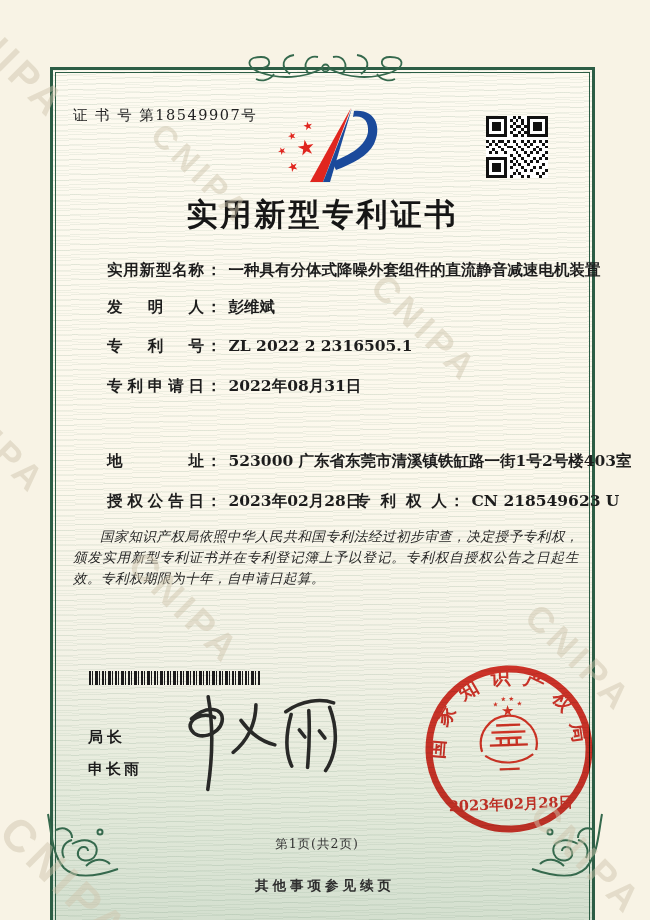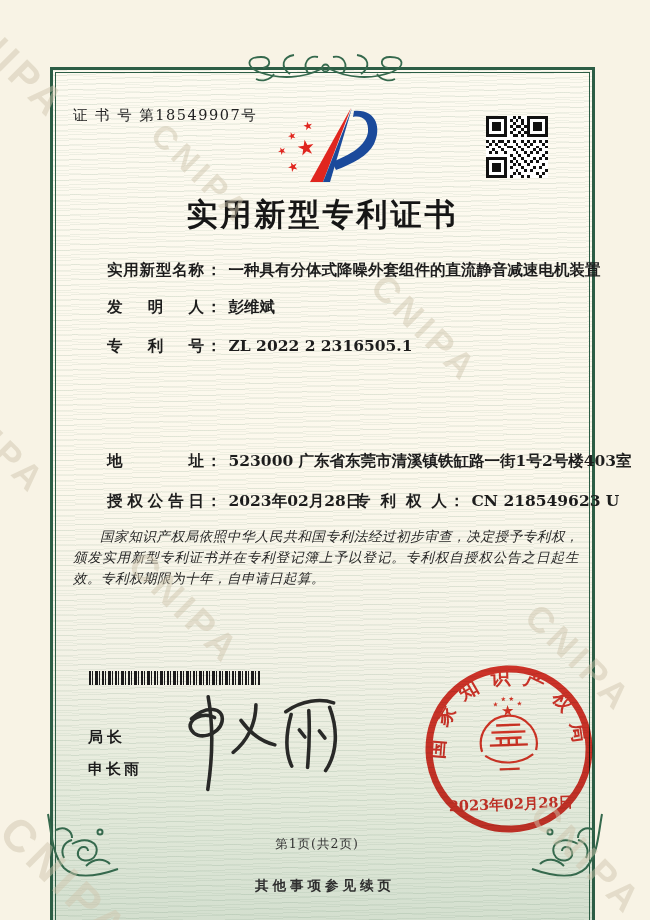--- a/index.html
+++ b/index.html
@@ -154,20 +154,23 @@
     <div class="title">实用新型专利证书</div>
 
     <div class="frow r-name">
       <span class="flabel">实用新型名称</span><span class="fcolon">：</span><span class="fvalue">一种具有分体式降噪外套组件的直流静音减速电机装置</span>
     </div>
     <div class="frow r-inventor">
       <span class="flabel">发明人</span><span class="fcolon">：</span><span class="fvalue">彭维斌</span>
     </div>
     <div class="frow r-patno">
       <span class="flabel">专利号</span><span class="fcolon">：</span><span class="fvalue">ZL 2022 2 2316505.1</span>
+    </div>
+    <div class="frow r-filing">
+      <span class="flabel">专利申请日</span><span class="fcolon">：</span><span class="fvalue">2022年08月31日</span>
     </div>
     <div class="frow r-addr">
       <span class="flabel">地址</span><span class="fcolon">：</span><span class="fvalue">523000 广东省东莞市清溪镇铁缸路一街1号2号楼403室</span>
     </div>
     <div class="frow r-grant">
       <span class="flabel">授权公告日</span><span class="fcolon">：</span><span class="fvalue">2023年02月28日</span>
       <span class="group2">
         <span class="flabel">专利权人</span><span class="fcolon">：</span><span class="fvalue">CN 218549623 U</span>
       </span>
     </div>

